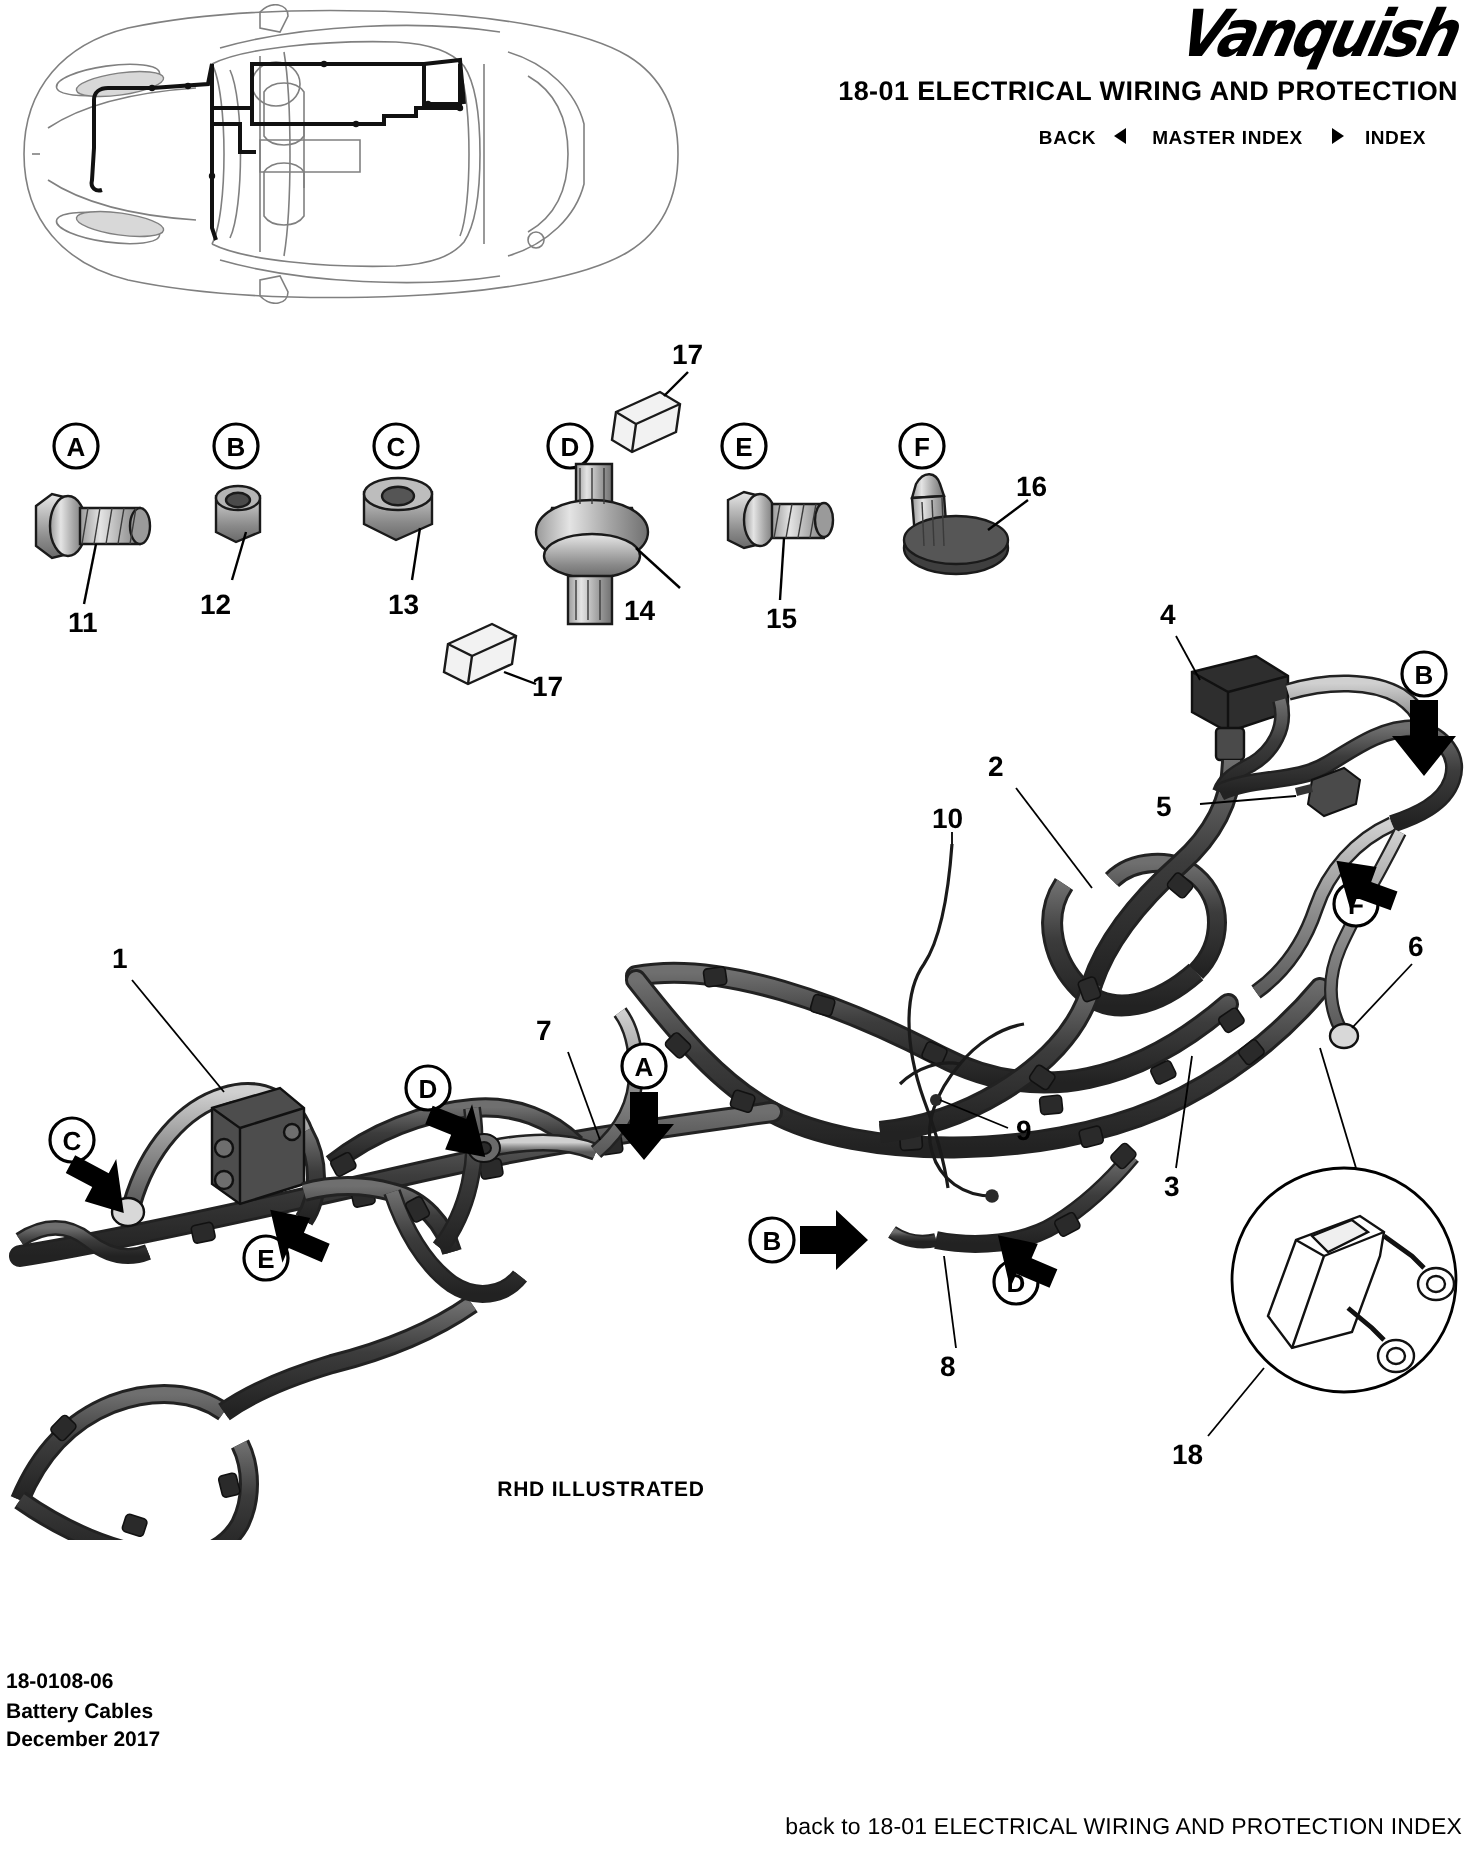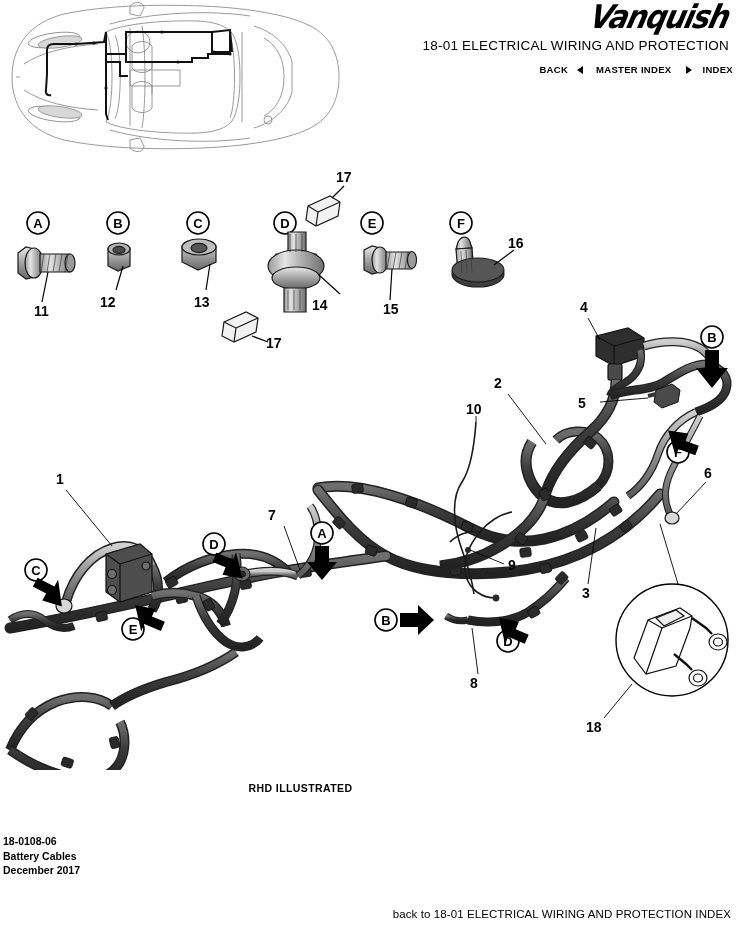--- a/index.html
+++ b/index.html
@@ -16,44 +16,44 @@
   .logo-text{
     font-family:"DejaVu Sans", sans-serif;
     font-style:italic;font-weight:700;font-size:29px;
     letter-spacing:-1.5px;
     transform:skewX(-14deg) scaleY(1.12);
     transform-origin:right center;
     text-align:right;line-height:30px;white-space:nowrap;
   }
   .doc-title{
     position:absolute;right:8px;top:38px;
-    font-size:13.5px;font-weight:400;letter-spacing:.2px;white-space:nowrap;
+    font-size:13.5px;font-weight:700;letter-spacing:.2px;white-space:nowrap;
   }
   .nav{
-    position:absolute;right:4px;top:64px;
+    position:absolute;right:24px;top:64px;
     font-size:9.5px;font-weight:700;letter-spacing:.3px;white-space:nowrap;
-    display:flex;align-items:center;gap:7px;
+    display:flex;align-items:flex-start;gap:7px;
   }
   .nav .navlink{cursor:pointer;}
   .tri-l{display:inline-block;width:0;height:0;
     border-top:4.5px solid transparent;border-bottom:4.5px solid transparent;
     border-right:6px solid #000;margin:0 6px 0 2px;vertical-align:middle;}
   .tri-r{display:inline-block;width:0;height:0;
     border-top:4.5px solid transparent;border-bottom:4.5px solid transparent;
     border-left:6px solid #000;margin:0 3px 0 8px;vertical-align:middle;}
 
   
   .carview{position:absolute;left:2px;top:2px;width:345px;height:150px;}
 
   
   .diagram{position:absolute;left:0;top:150px;width:737px;height:620px;}
 
   
   .rhd{
-    position:absolute;left:0;top:782px;width:601px;text-align:center;
+    position:absolute;left:0;top:739px;width:601px;text-align:center;
     font-size:10.5px;font-weight:700;letter-spacing:.4px;
   }
 
   
   .footer-left{
     position:absolute;left:3px;top:834px;
     font-size:10.5px;font-weight:700;line-height:14.5px;
   }
   .footer-left .fl-date{font-weight:700;}
   .footer-right{

